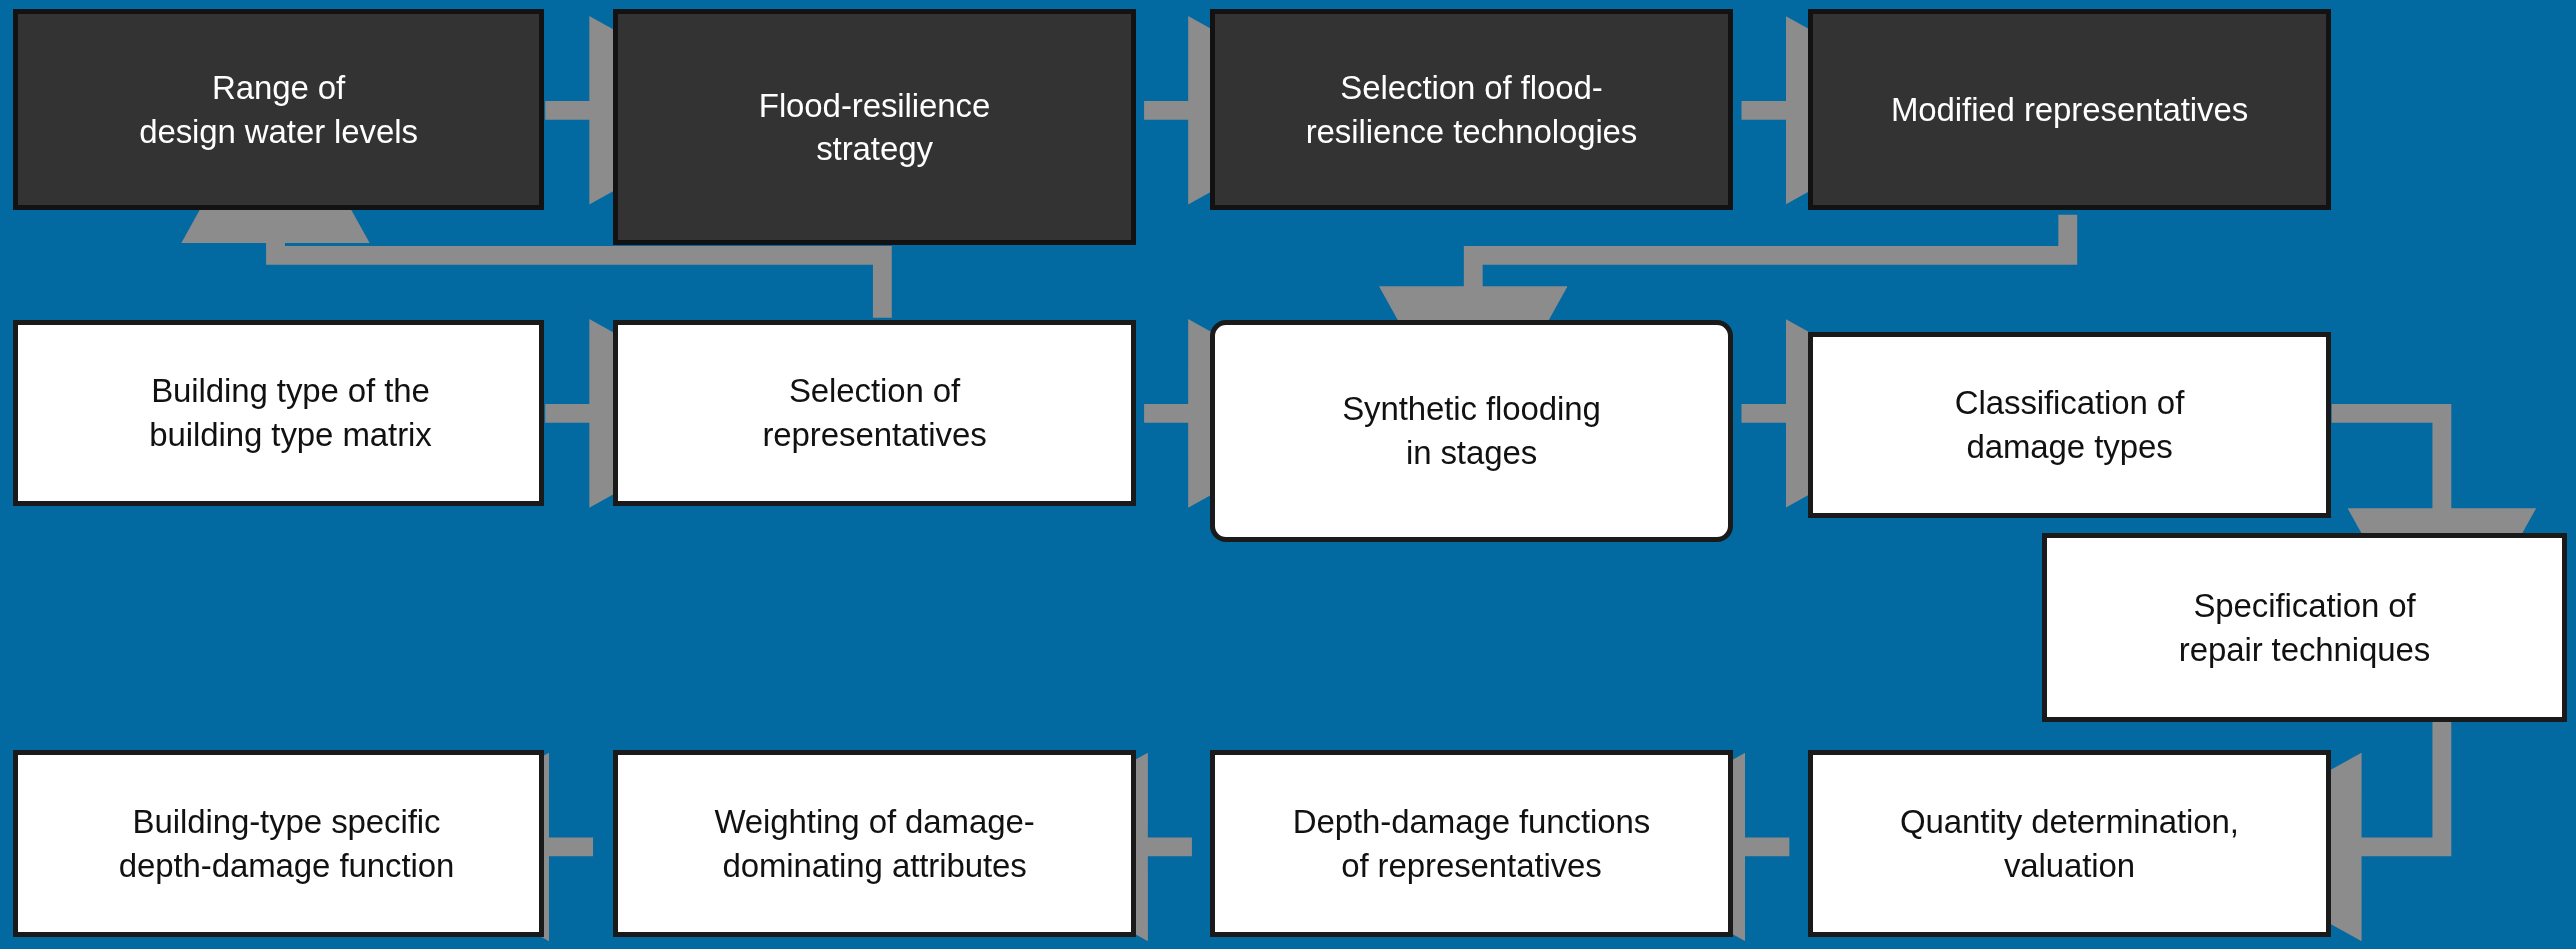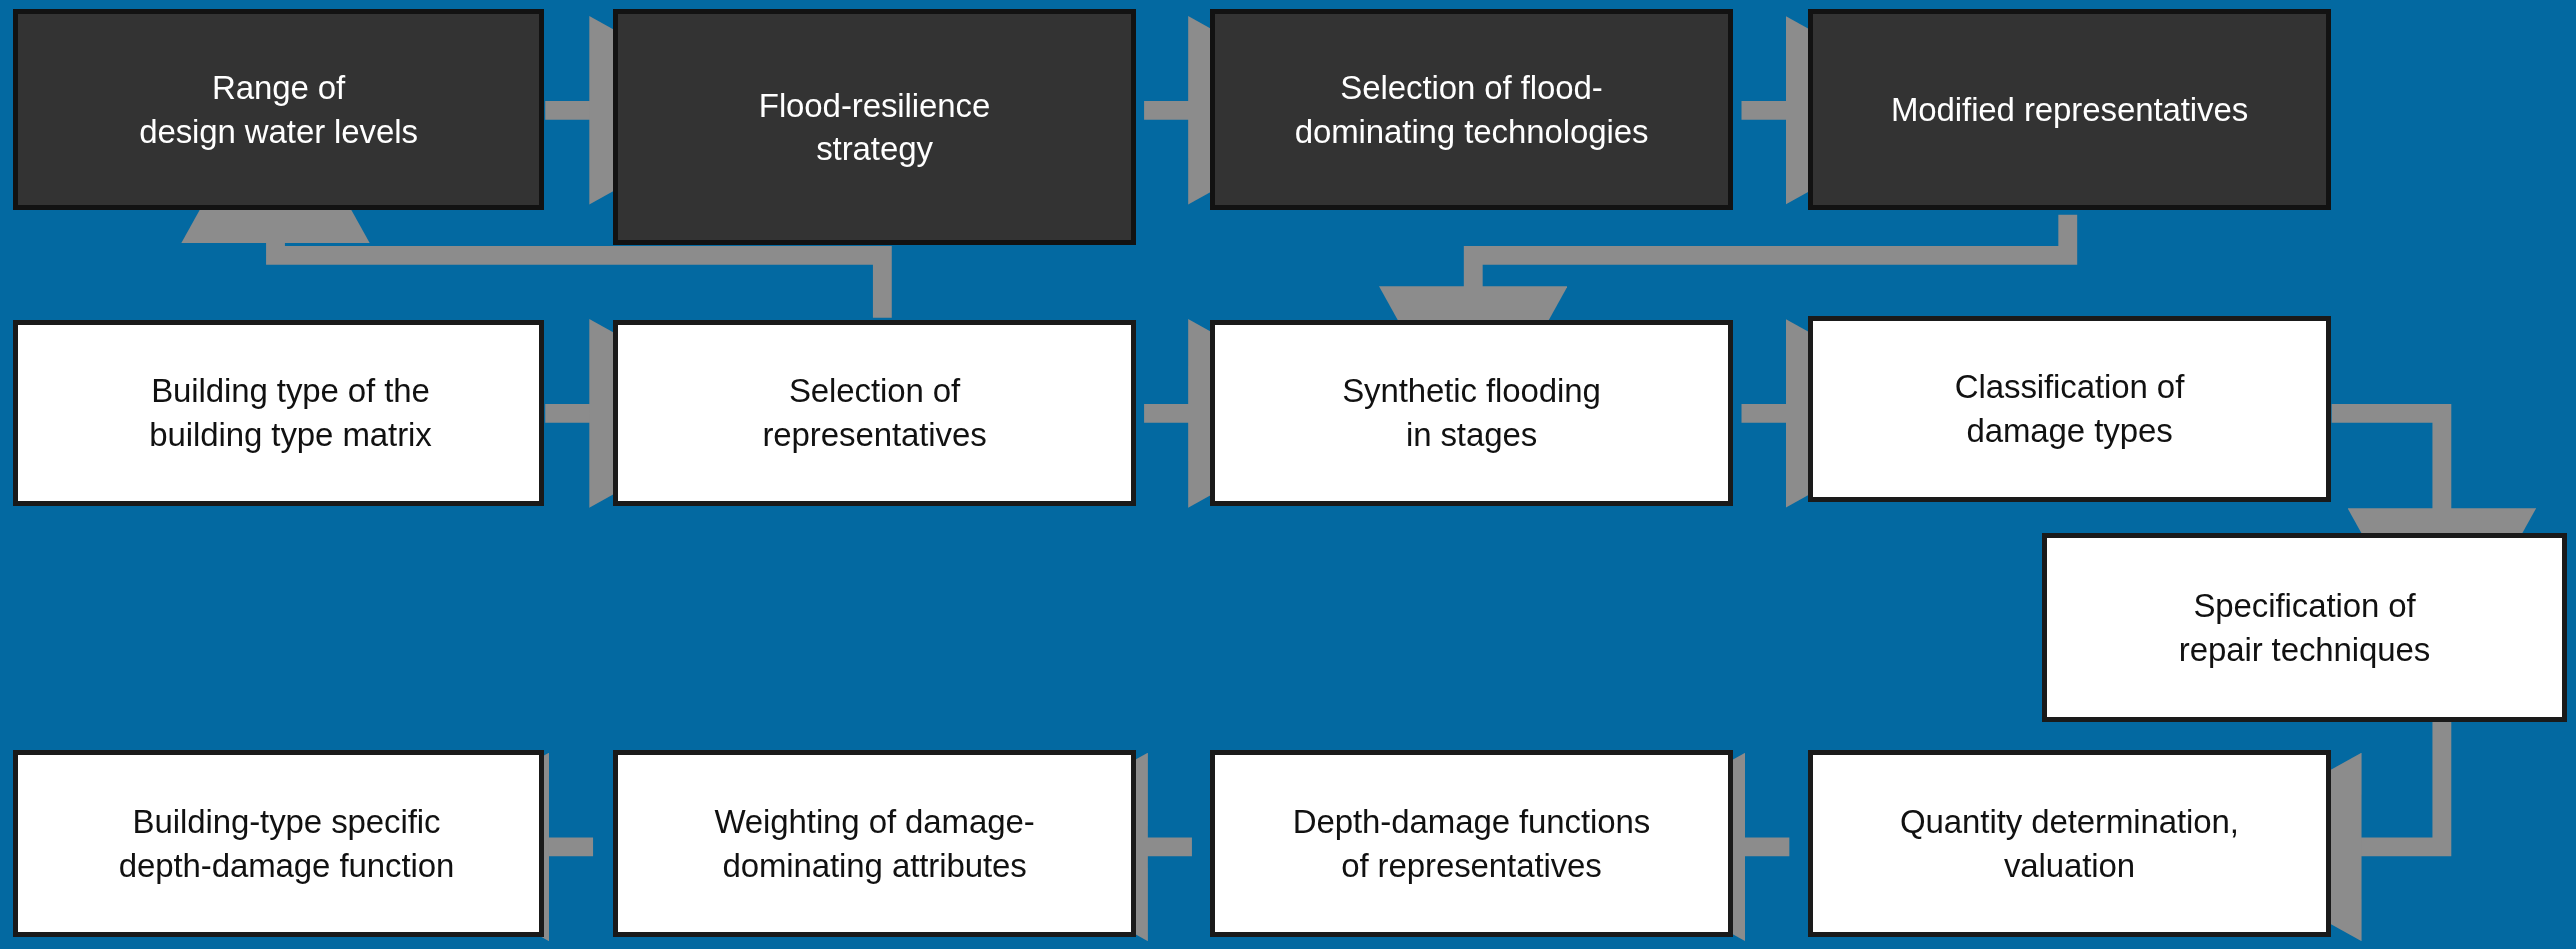--- a/index.html
+++ b/index.html
@@ -120,39 +120,39 @@
   <div class="node dark" style="left:13px; top:9.4px; width:531px; height:201px;">
     <span class="label">Range of
 design water levels</span>
   </div>
   <div class="node dark" style="left:613px; top:9.4px; width:523px; height:236px;">
     <span class="label">Flood-resilience
 strategy</span>
   </div>
   <div class="node dark" style="left:1210px; top:9.4px; width:523px; height:201px;">
     <span class="label">Selection of flood-
-dominating technologies</span>
+resilience technologies</span>
   </div>
   <div class="node dark" style="left:1808px; top:9.4px; width:523px; height:201px;">
     <span class="label">Modified representatives</span>
   </div>
 
   <div class="node light" style="left:13px; top:320px; width:531px; height:186px;padding-left:24px;">
     <span class="label">Building type of the
 building type matrix</span>
   </div>
   <div class="node light" style="left:613px; top:320px; width:523px; height:186px;">
     <span class="label">Selection of
 representatives</span>
   </div>
-  <div class="node light" style="left:1210px; top:320px; width:523px; height:186px;">
+  <div class="node light" style="left:1210px; top:320px; width:523px; height:222px;border-radius:16px;">
     <span class="label">Synthetic flooding
 in stages</span>
   </div>
-  <div class="node light" style="left:1808px; top:316px; width:523px; height:186px;">
+  <div class="node light" style="left:1808px; top:332px; width:523px; height:186px;">
     <span class="label">Classification of
 damage types</span>
   </div>
 
   <div class="node light" style="left:2042px; top:533px; width:525px; height:189px;">
     <span class="label">Specification of
 repair techniques</span>
   </div>
 
   <div class="node light" style="left:13px; top:750px; width:531px; height:187px;padding-left:16px;">

